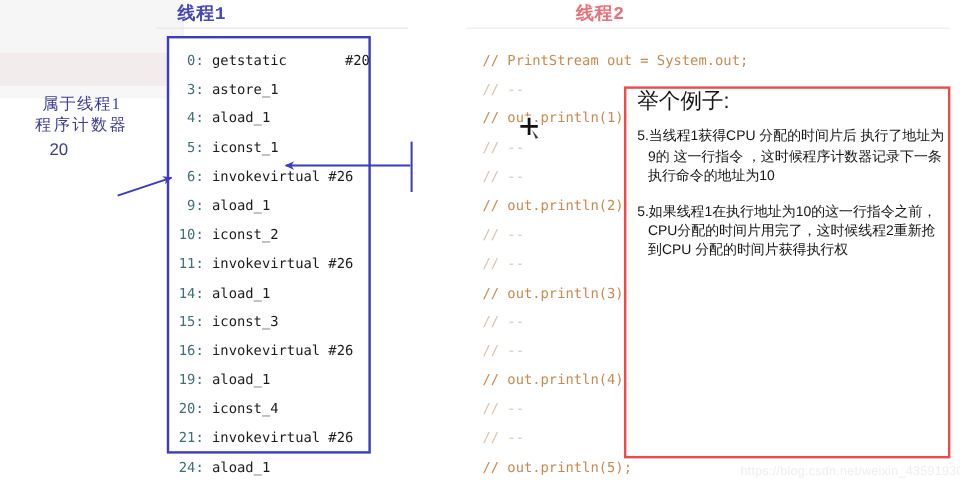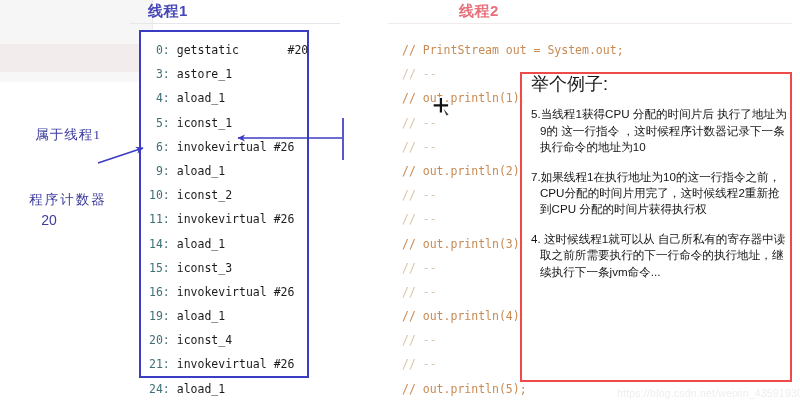--- a/index.html
+++ b/index.html
@@ -51,48 +51,48 @@
   .bg-rule-h2 {
     position: absolute;
     left: 388px; top: 23px;
     width: 404px; height: 1px;
     background: #f1eaea;
   }
 
   
   .col-header {
     position: absolute;
-    font-family: Liberation Sans, sans-serif;
+    font-family: Liberation Mono, monospace;
     font-size: 15px;
     font-weight: 700;
     letter-spacing: 0.5px;
     white-space: nowrap;
   }
   #thread1-header {
     left: 148px; top: 2px;
     color: #4747b8;
   }
   #thread2-header {
-    left: 459px; top: 2px;
+    left: 480px; top: 2px;
     color: #e8707a;
   }
 
   
   #left-annotation {
     position: absolute;
     left: 2px; top: 78px;
     width: 132px;
     text-align: center;
     font-family: "Liberation Serif", serif;
     font-size: 13.5px;
     line-height: 17px;
     color: #3b3b9e;
     white-space: nowrap;
   }
-  #left-annotation .ln { display: block; margin-top: 48px; }
+  #left-annotation .ln { display: block; }
   #left-annotation .ln.l1 { letter-spacing: 1px; }
   #left-annotation .ln.l2 { letter-spacing: 2px; }
   #left-annotation .ln.l3 {
     font-family: "Liberation Sans", sans-serif;
     font-size: 14px;
     margin-top: 4px;
     letter-spacing: 0;
     padding-right: 38px;
   }
 
@@ -214,22 +214,21 @@
 
   <div id="bytecode-box"></div>
   <div id="bytecode-list"><span class="bc-row"><span class="bc-addr"> 0:</span><span class="bc-op"> getstatic</span><span class="bc-ref">       #20</span></span><span class="bc-row"><span class="bc-addr"> 3:</span><span class="bc-op"> astore_1</span></span><span class="bc-row"><span class="bc-addr"> 4:</span><span class="bc-op"> aload_1</span></span><span class="bc-row"><span class="bc-addr"> 5:</span><span class="bc-op"> iconst_1</span></span><span class="bc-row"><span class="bc-addr"> 6:</span><span class="bc-op"> invokevirtual</span><span class="bc-ref"> #26</span></span><span class="bc-row"><span class="bc-addr"> 9:</span><span class="bc-op"> aload_1</span></span><span class="bc-row"><span class="bc-addr">10:</span><span class="bc-op"> iconst_2</span></span><span class="bc-row"><span class="bc-addr">11:</span><span class="bc-op"> invokevirtual</span><span class="bc-ref"> #26</span></span><span class="bc-row"><span class="bc-addr">14:</span><span class="bc-op"> aload_1</span></span><span class="bc-row"><span class="bc-addr">15:</span><span class="bc-op"> iconst_3</span></span><span class="bc-row"><span class="bc-addr">16:</span><span class="bc-op"> invokevirtual</span><span class="bc-ref"> #26</span></span><span class="bc-row"><span class="bc-addr">19:</span><span class="bc-op"> aload_1</span></span><span class="bc-row"><span class="bc-addr">20:</span><span class="bc-op"> iconst_4</span></span><span class="bc-row"><span class="bc-addr">21:</span><span class="bc-op"> invokevirtual</span><span class="bc-ref"> #26</span></span><span class="bc-row"><span class="bc-addr">24:</span><span class="bc-op"> aload_1</span></span><span class="bc-row"><span class="bc-addr">25:</span><span class="bc-op"> iconst_5</span></span></div>
 
   <div id="comment-list"><span class="cm-row">// PrintStream out = System.out;</span><span class="cm-row dim">// --</span><span class="cm-row">// out.println(1);</span><span class="cm-row dim">// --</span><span class="cm-row dim">// --</span><span class="cm-row">// out.println(2);</span><span class="cm-row dim">// --</span><span class="cm-row dim">// --</span><span class="cm-row">// out.println(3);</span><span class="cm-row dim">// --</span><span class="cm-row dim">// --</span><span class="cm-row">// out.println(4);</span><span class="cm-row dim">// --</span><span class="cm-row dim">// --</span><span class="cm-row">// out.println(5);</span><span class="cm-row dim">// --</span></div>
 
   <div id="explain-box"></div>
   <div id="explain-content">
       <span class="ex-title">举个例子:</span>
       <span class="ex-item first-ind">5.当线程1获得CPU 分配的时间片后 执行了地址为9的 这一行指令 ，这时候程序计数器记录下一条执行命令的地址为10</span>
-      <span class="ex-item first-ind">7.如果线程1在执行地址为10的这一行指令之前，CPU分配的时间片用完了，这时候线程2重新抢到CPU 分配的时间片获得执行权</span>
-      <span class="ex-item first-ind">4. 这时候线程1就可以从 自己所私有的寄存器中读取之前所需要执行的下一行命令的执行地址，继续执行下一条jvm命令...</span>
+      <span class="ex-item first-ind">5.如果线程1在执行地址为10的这一行指令之前，CPU分配的时间片用完了，这时候线程2重新抢到CPU 分配的时间片获得执行权</span>
     </div>
 
   <svg id="arrow-layer" viewBox="0 0 800 406" xmlns="http://www.w3.org/2000/svg">
     <defs>
       <marker id="ah" markerWidth="9" markerHeight="9" refX="7.5" refY="4.2" orient="auto" markerUnits="userSpaceOnUse">
         <path d="M0.5,0.6 L8,4.2 L0.5,7.8 L2.6,4.2 Z" fill="#3b3bc4"></path>
       </marker>
     </defs>
 
     <line x1="98" y1="163" x2="143" y2="148" stroke="#3b3bc4" stroke-width="1.7" marker-end="url(#ah)"></line>

